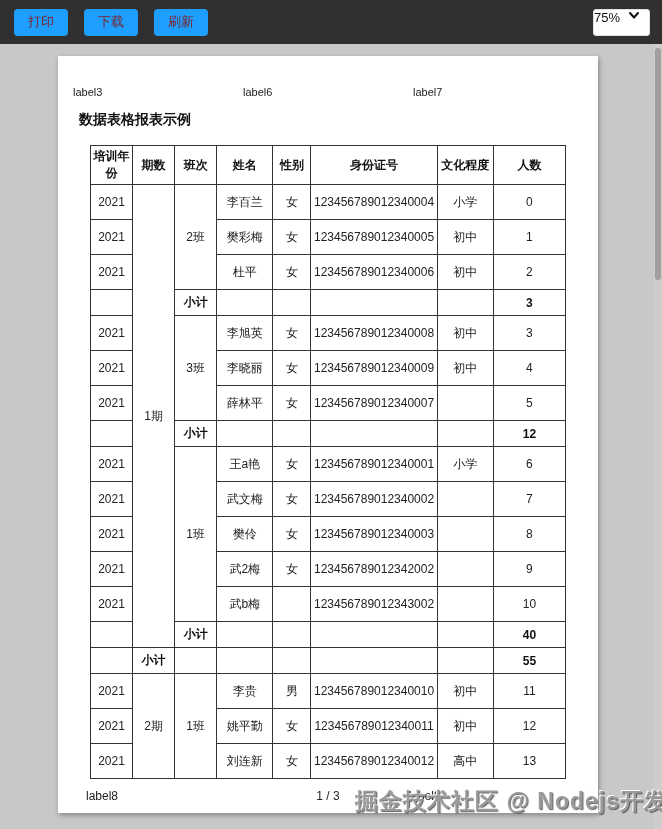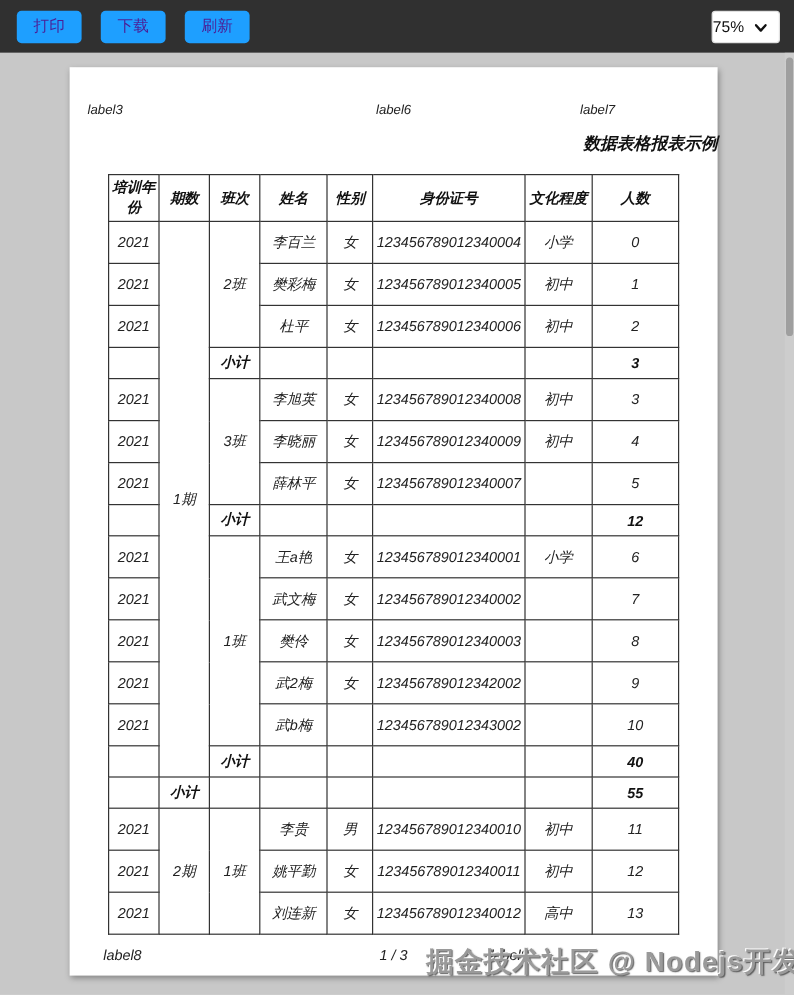--- a/index.html
+++ b/index.html
@@ -2,40 +2,40 @@
 <html><head>
 <meta charset="utf-8">
 <style>
   * { margin:0; padding:0; box-sizing:border-box; }
   html,body { width:662px; height:829px; overflow:hidden; }
   body { font-family:"Liberation Sans", sans-serif; position:relative; background:#c8c8c8; }
 
   
   .toolbar { position:absolute; top:0; left:0; width:662px; height:44px;
              background:#303030; display:flex; align-items:center; gap:16px; padding-left:14px; }
-  .btn { background:#1E9FFF; color:#4c1d95; border:none; border-radius:4px; height:27px;
+  .btn { background:#1E9FFF; color:#7f1d1d; border:none; border-radius:4px; height:27px;
          min-width:53px; padding:0 14px; font-size:13px; cursor:pointer;
          font-family:"Liberation Sans", sans-serif; }
   .zoom-select { position:absolute; right:12px; top:9px; height:27px; min-width:57px;
                  background:#fff; border:1px solid #e0e0e0; border-radius:3px;
-                 display:flex; align-items:center; gap:9px; padding:0 0;
+                 display:flex; gap:9px; padding:0 0;
                  font-size:13px; color:#111; cursor:pointer; }
   .chevron { width:10px; height:10px; display:inline-block; }
   .chevron svg { display:block; }
 
   
   .viewport { position:absolute; top:44px; left:0; width:662px; height:785px; background:#c8c8c8; }
   .paper { position:absolute; left:58px; top:12px; width:540px; height:757px;
-           background:#fff; box-shadow:1px 2px 5px rgba(0,0,0,.35);font-style:italic; }
+           background:#fff; box-shadow:1px 2px 5px rgba(0,0,0,.35); }
 
   .meta-row { display:grid; grid-template-columns:1fr 1fr 1fr; padding:30px 15px 0;
               font-size:11px; color:#222; }
-  .meta-row .c { text-align:center; }
-  .meta-row .r { text-align:center; }
-  .report-title { text-align:right; font-weight:bold; font-size:14px; color:#111; margin-top:13px;padding-left:21px; }
+  .meta-row .c { text-align:left; }
+  .meta-row .r { text-align:left; }
+  .report-title { text-align:left; font-weight:bold; font-size:14px; color:#111; margin-top:13px;padding-left:21px; }
 
   
   table.report { margin:16px auto 0; border-collapse:collapse; table-layout:fixed;
                  width:476px; font-size:12px; color:#222;padding-left:20px; }
   table.report th, table.report td { border:1px solid #333; text-align:center;
                  vertical-align:middle; padding:0 2px; overflow:hidden; }
   table.report thead tr { height:39px; }
   table.report thead th { font-weight:bold; font-size:12px; color:#111; }
   table.report tr.data { height:35px; }
   table.report tr.subtotal { height:26px;margin-top:48px; }

